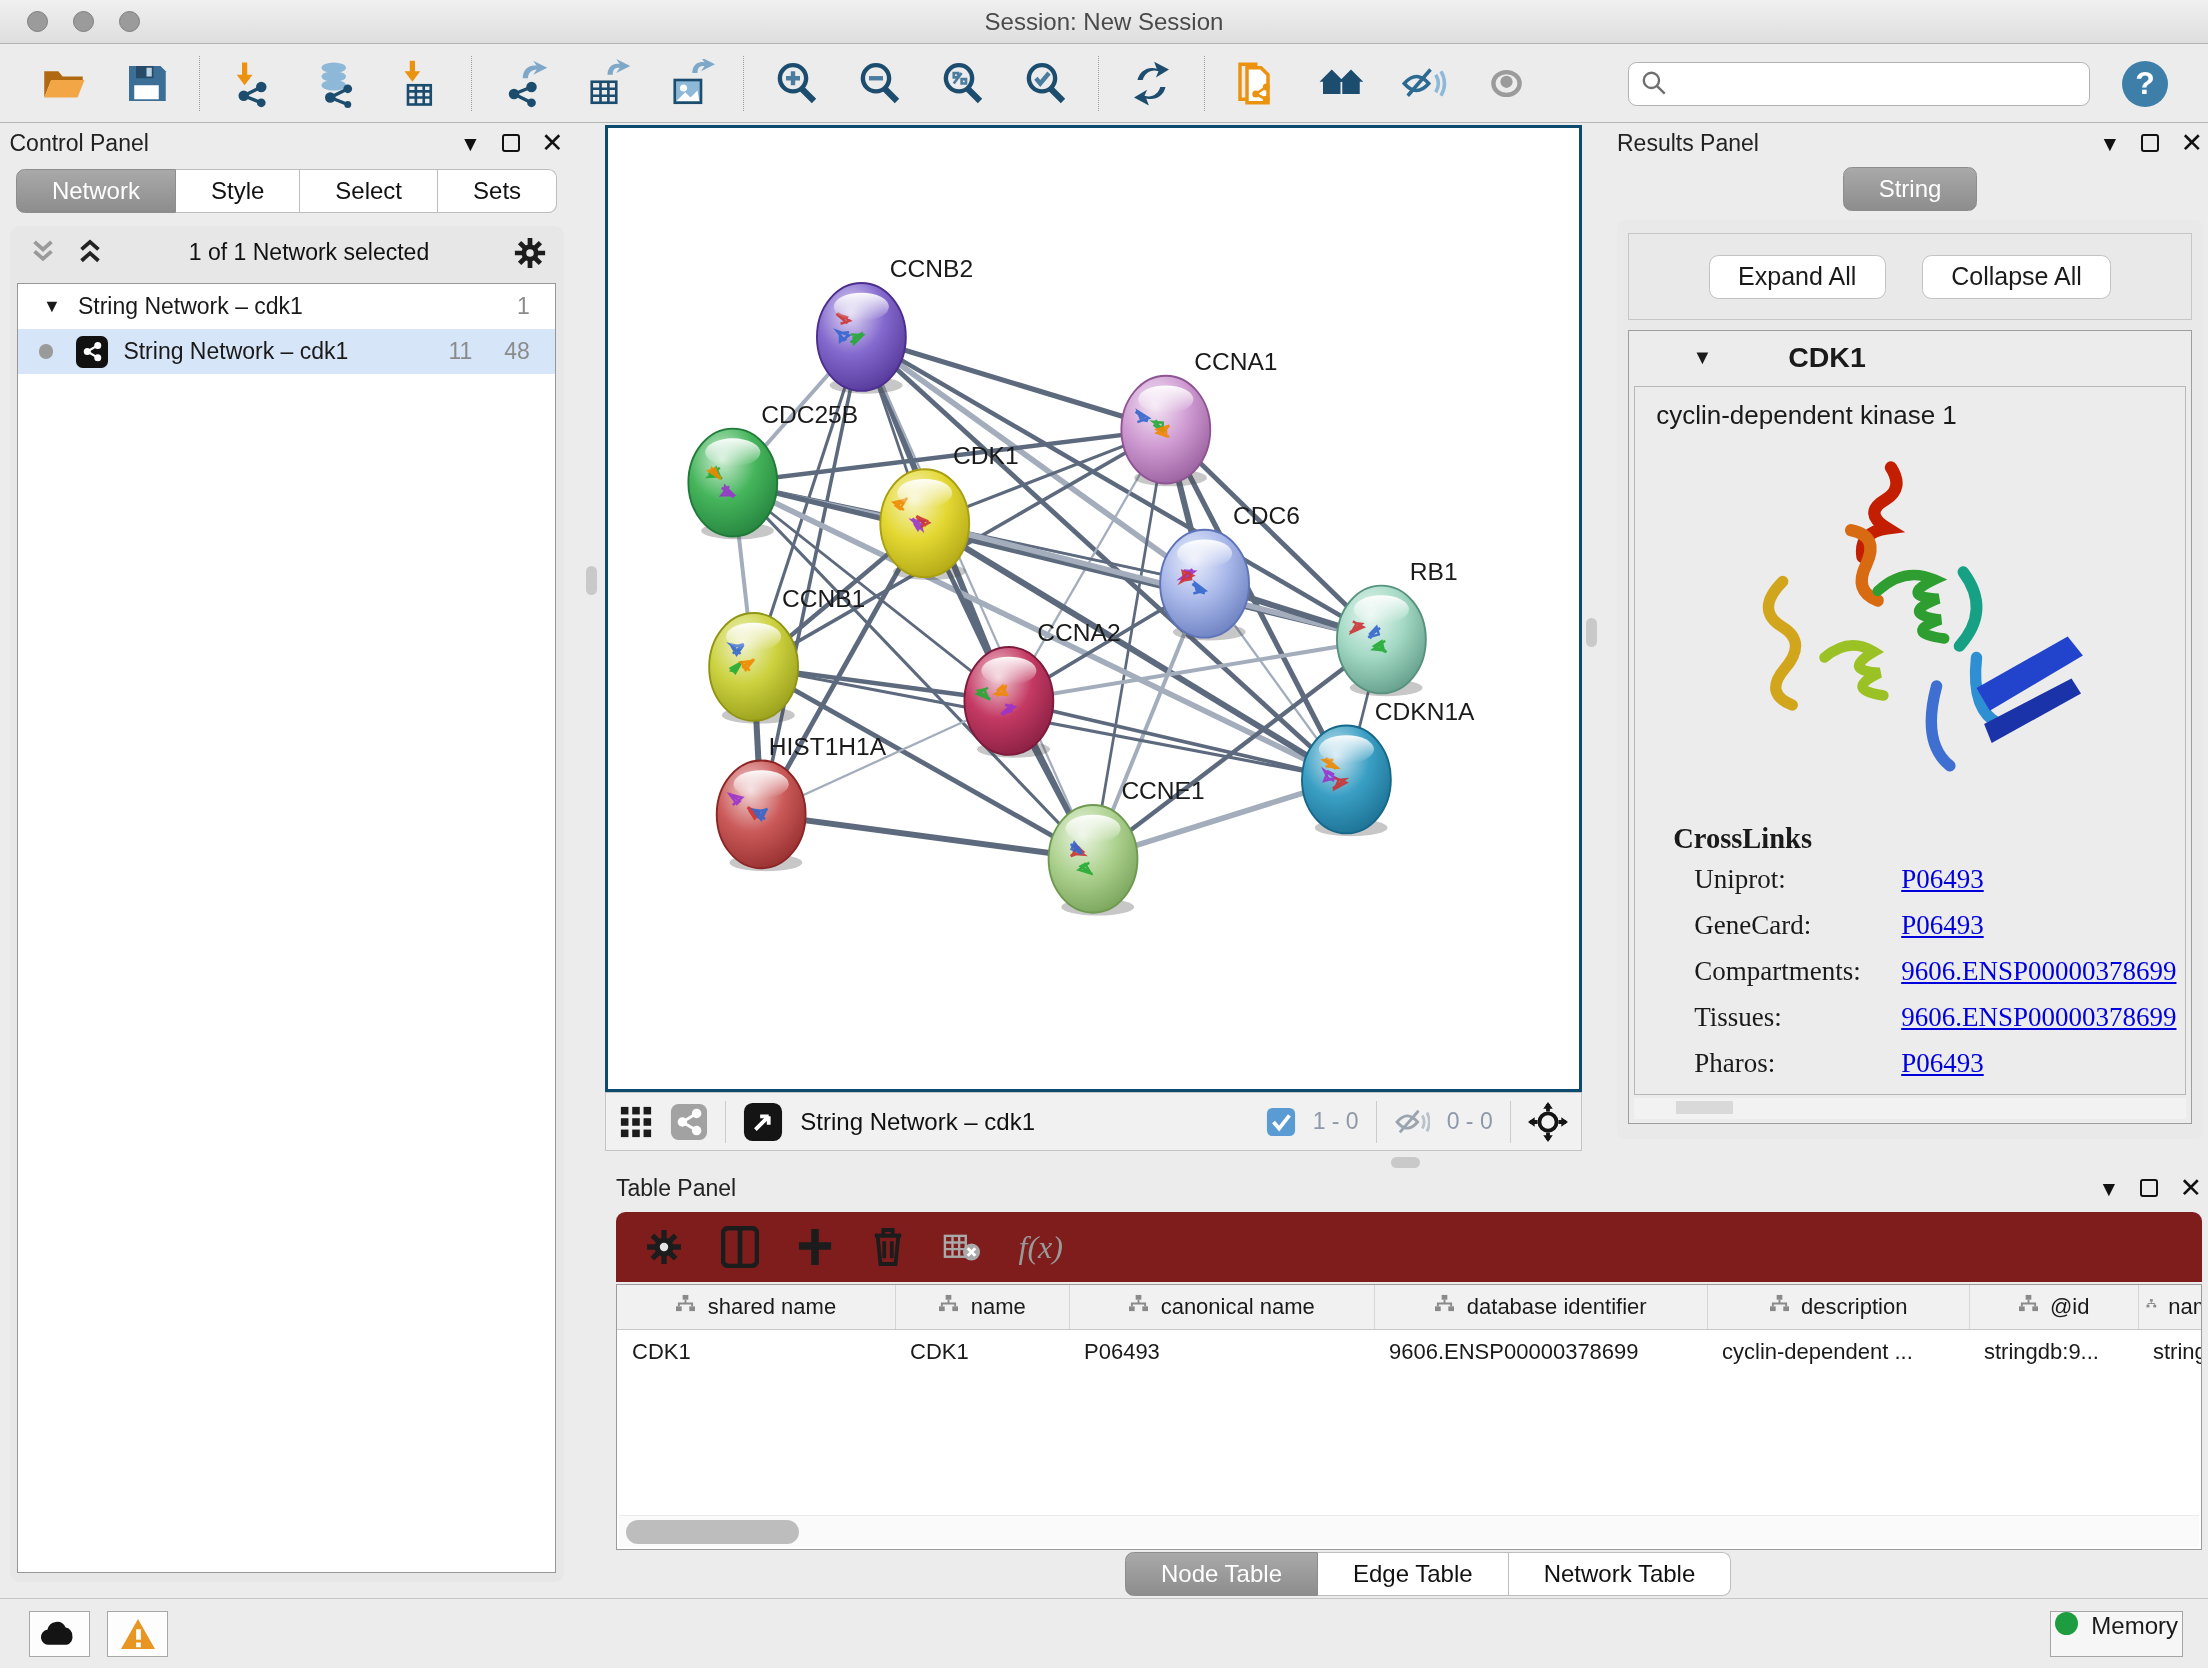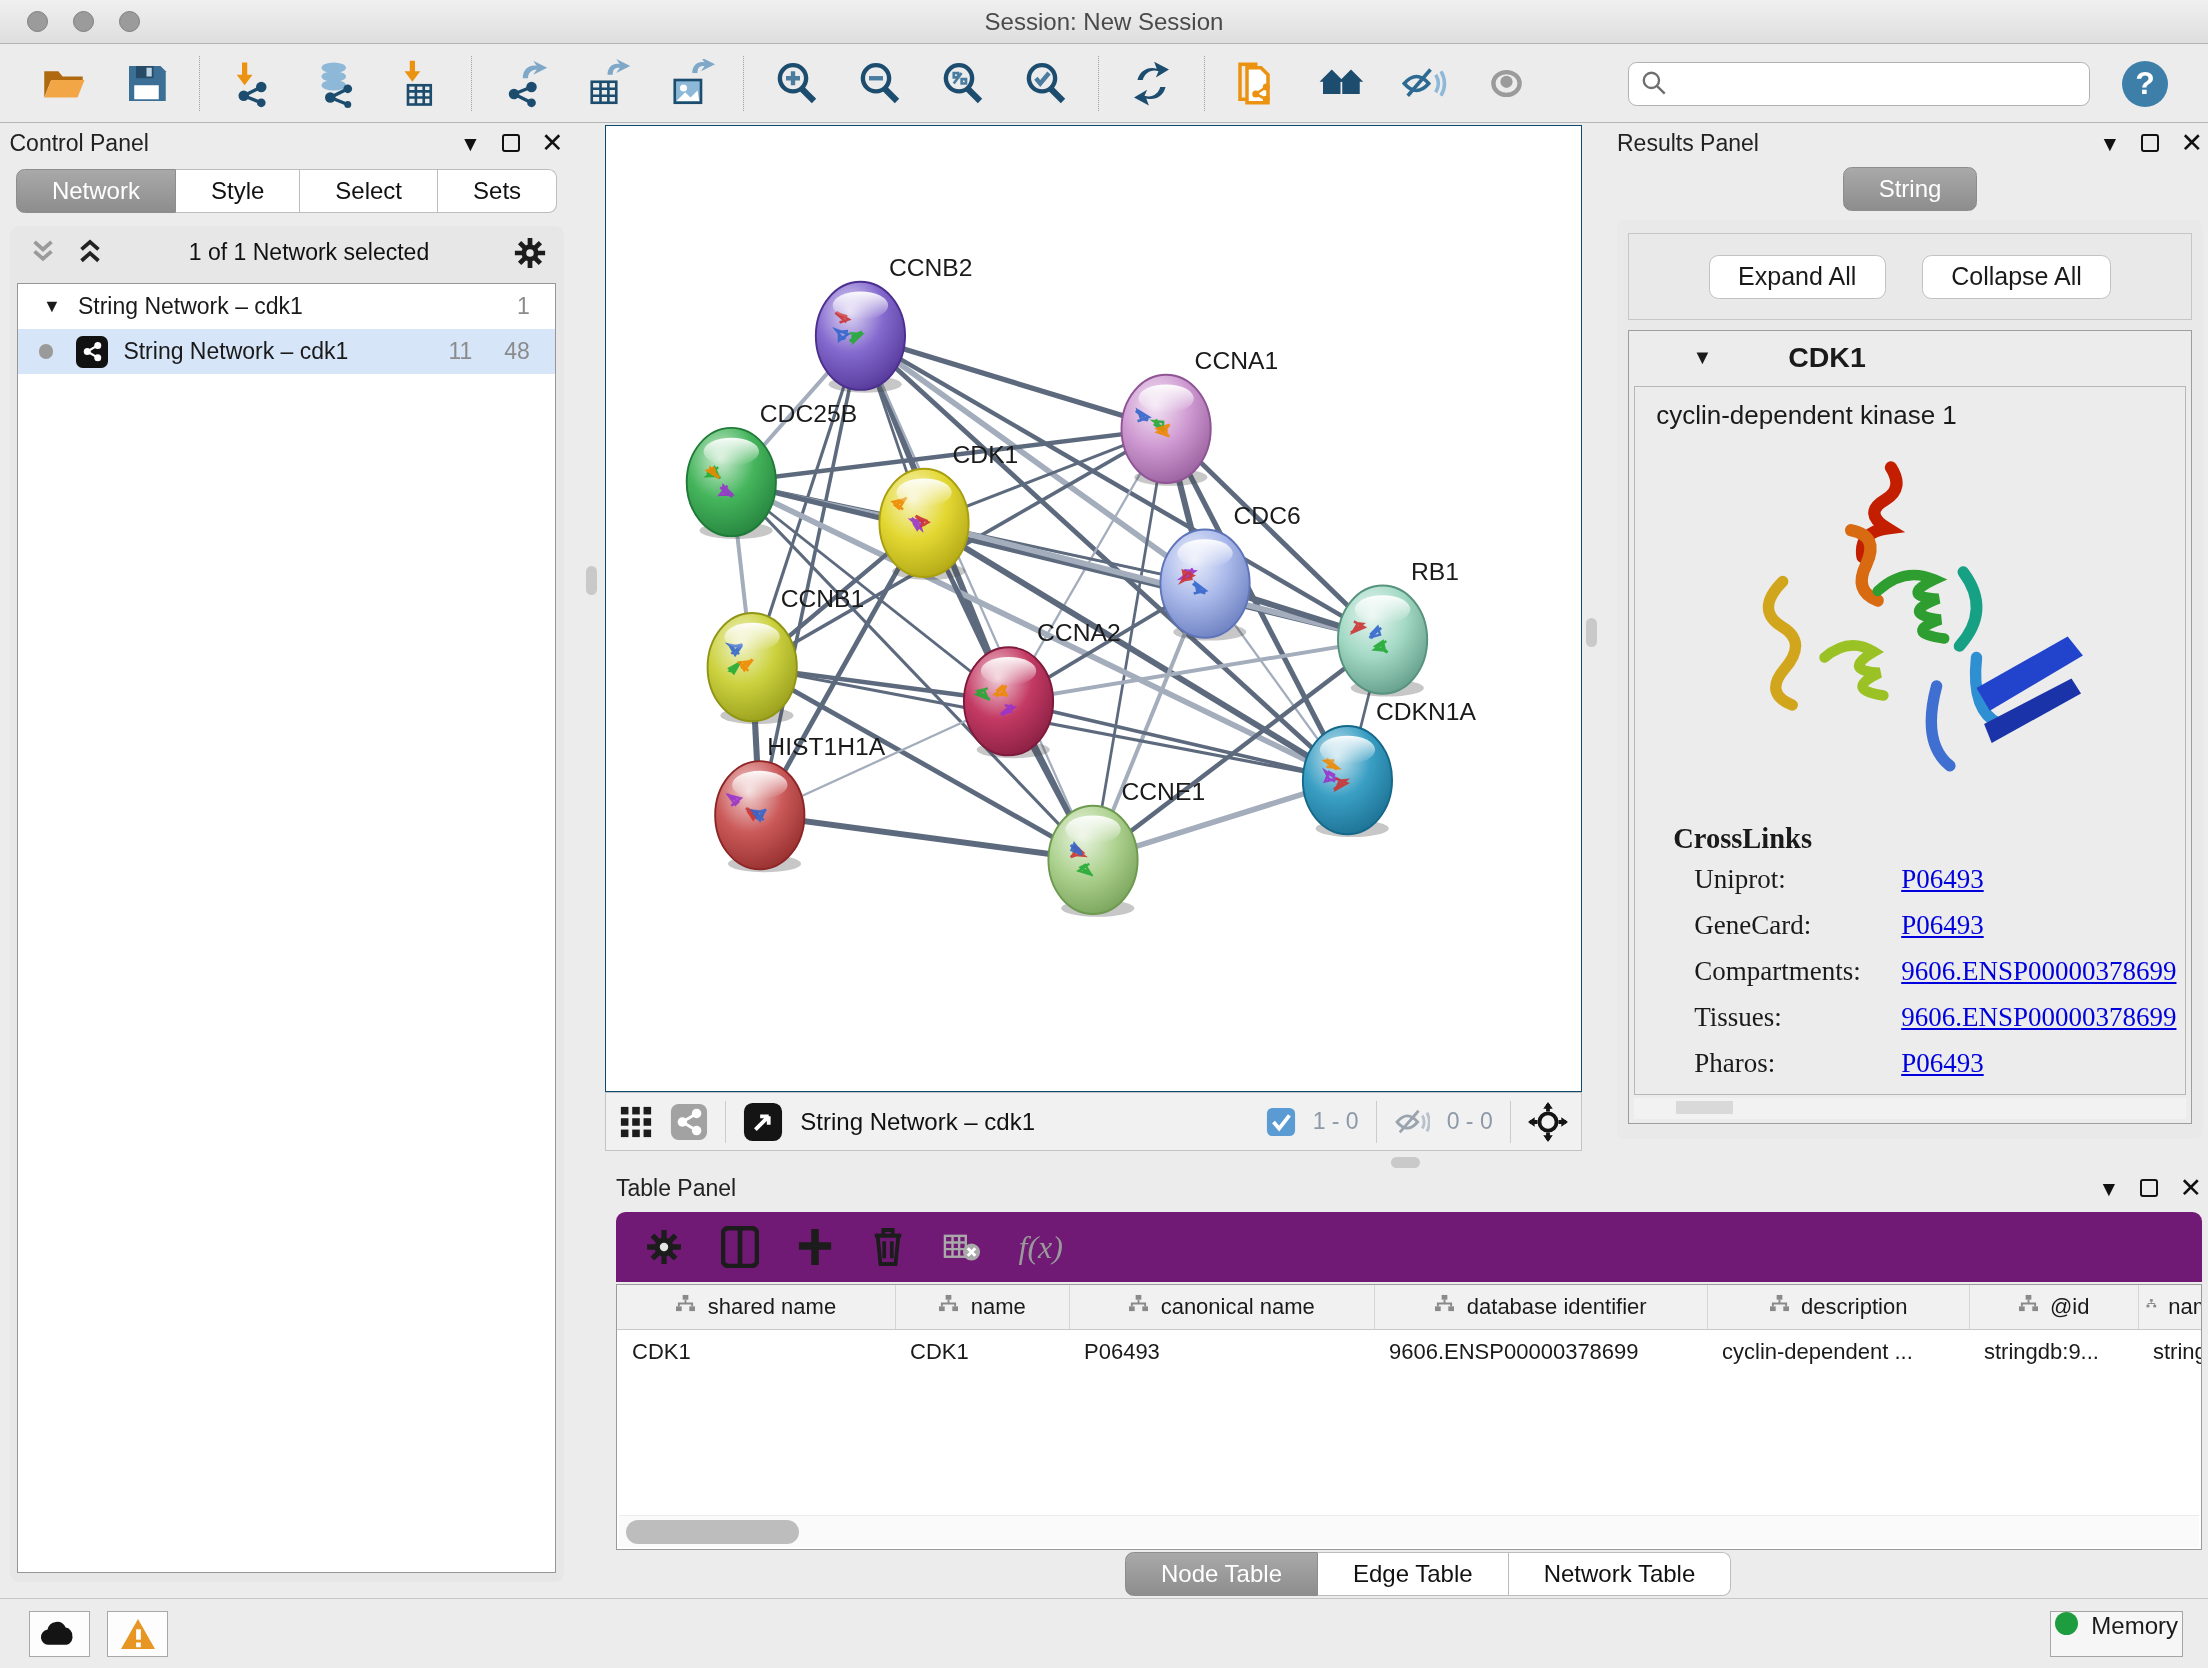--- a/index.html
+++ b/index.html
@@ -59,21 +59,21 @@
   .tree-row { height:45px; display:flex; align-items:center; font-size:23px; }
   .tree-row .caret { margin:0 17px 0 25px; font-size:18px; }
   .tree-row .cnt { color:#8b8b8b; margin-left:auto; padding-right:25px; display:flex; gap:32px;}
   .tree-row.child { background:#d7e5f8; }
   .tree-dot { width:14.3px; height:14.3px; border-radius:50%; background:#9a9a9a; margin:0 23px 0 21px;}
   .share-badge { width:32px; height:32px; background:#111; border-radius:6.7px; margin-right:15px;
     display:flex; align-items:center; justify-content:center; }
 
   
   #network-view { position:absolute; left:605px; top:125px; width:977px; height:967px;
-    background:#fff; border:1px solid #0c4a6e; }
+    background:#fff; border:3px solid #0c4a6e; }
   #network-svg { position:absolute; inset:0; }
   #net-status { position:absolute; left:605px; top:1092px; width:977px; height:59px;
     background:#f1f1f1; border:1px solid #c4c4c4; display:flex; align-items:center; padding:0 13.3px; gap:17px; }
   #net-status .t { font-size:24px; color:#111; }
   #net-status .cnt { font-size:23px; color:#8d99a8; }
   .vline { width:1px; height:42px; background:#cccccc; }
   .grip { position:absolute; background:#c9c9c9; border-radius:7.6px; }
 
   
   #results-panel { position:absolute; left:1617px; top:127px; width:586px; height:1012px; }
@@ -96,21 +96,21 @@
   #crosslinks h3 { font-size:28.5px; margin-bottom:9.5px; }
   .cl-row { display:flex; font-size:27px; margin-bottom:15px; }
   .cl-label { width:228px; padding-left:21px; }
   .cl-link { color:#0000dd; text-decoration:underline; }
   #rp-scroll-strip { position:absolute; left:4.8px; right:4.8px; bottom:3.8px; height:21px; background:#f2f2f2; }
   #rp-scroll-strip .th { position:absolute; left:42px; top:2.9px; width:57px; height:13.3px; background:#d9d9d9; }
 
   
   #table-panel { position:absolute; left:616px; top:1172px; width:1586px; height:411px; }
   #tp-toolbar { position:absolute; top:40px; left:0; right:0; height:70px;
-    background:#701a75; border-radius:9.5px 9.5px 0 0; display:flex; align-items:center; gap:38px; padding:0 28.5px; }
+    background:#7f1d1d; border-radius:9.5px 9.5px 0 0; display:flex; align-items:center; gap:38px; padding:0 28.5px; }
   #tp-fx { font-family:"Liberation Serif","DejaVu Serif",serif; font-style:italic; font-size:32px; color:#9a9a9a; }
   #tp-table-wrap { position:absolute; top:112px; left:0; right:0; height:266px;
     background:#fff; border:1.9px solid #9b9b9b; overflow:hidden; }
   table { border-collapse:collapse; table-layout:fixed; width:1664px; }
   th { background:#f1f1f1; border-bottom:1.9px solid #c9c9c9; border-right:1px solid #d5d5d5;
     height:44px; font-weight:normal; font-size:22px; text-align:center; white-space:nowrap; overflow:hidden; }
   th .th-in { display:flex; align-items:flex-start; justify-content:center; gap:11.4px; padding:0 7.6px;}
   td { height:45px; font-size:22px; padding-left:15px; white-space:nowrap; overflow:hidden; }
   #tp-hscroll { position:absolute; left:1.9px; right:1.9px; bottom:1.9px; height:32px; background:#fafafa; border-top:1px solid #ececec;}
   #tp-hscroll .th { position:absolute; left:7.6px; top:3.8px; width:173px; height:24px; background:#bdbdbd; border-radius:12.4px; }

